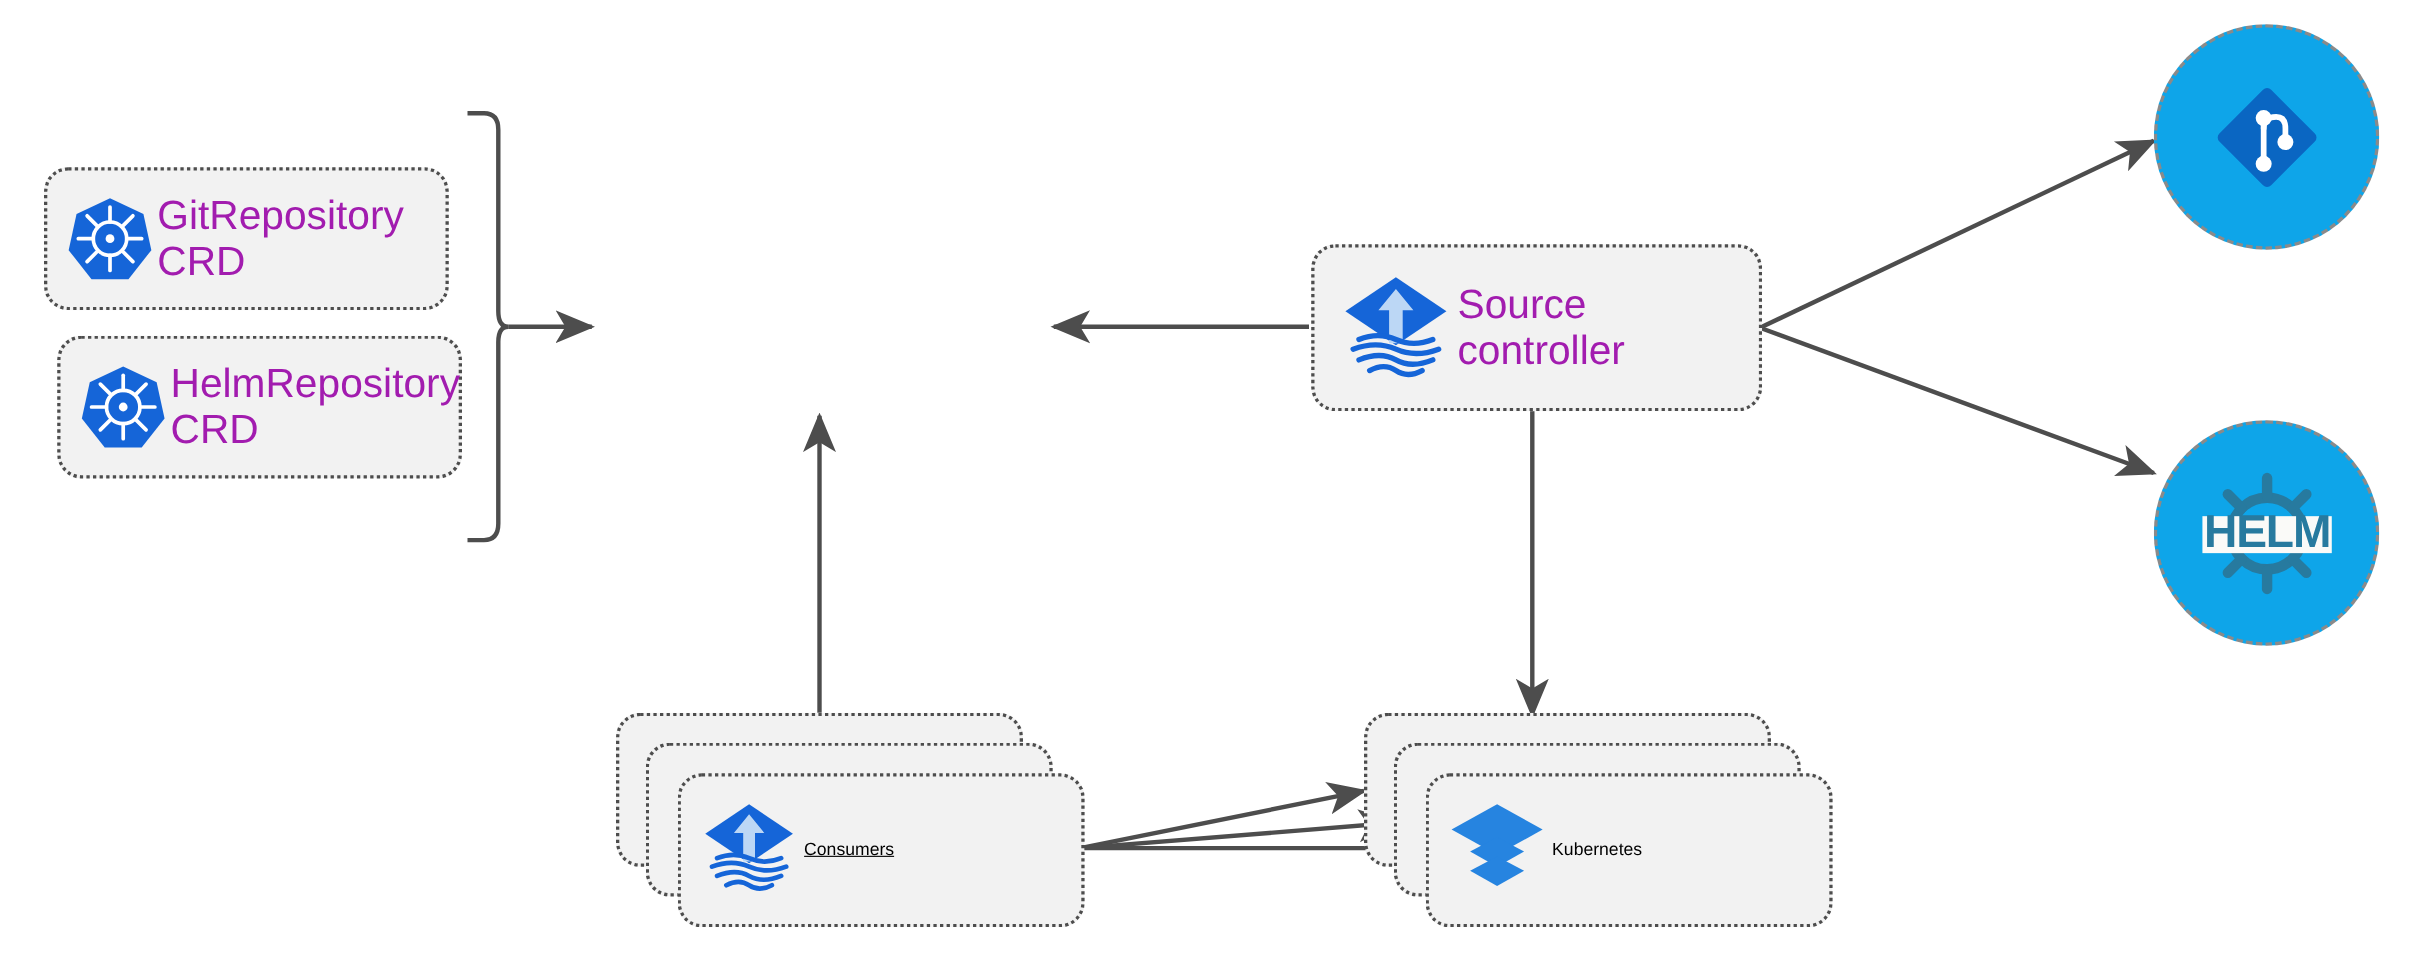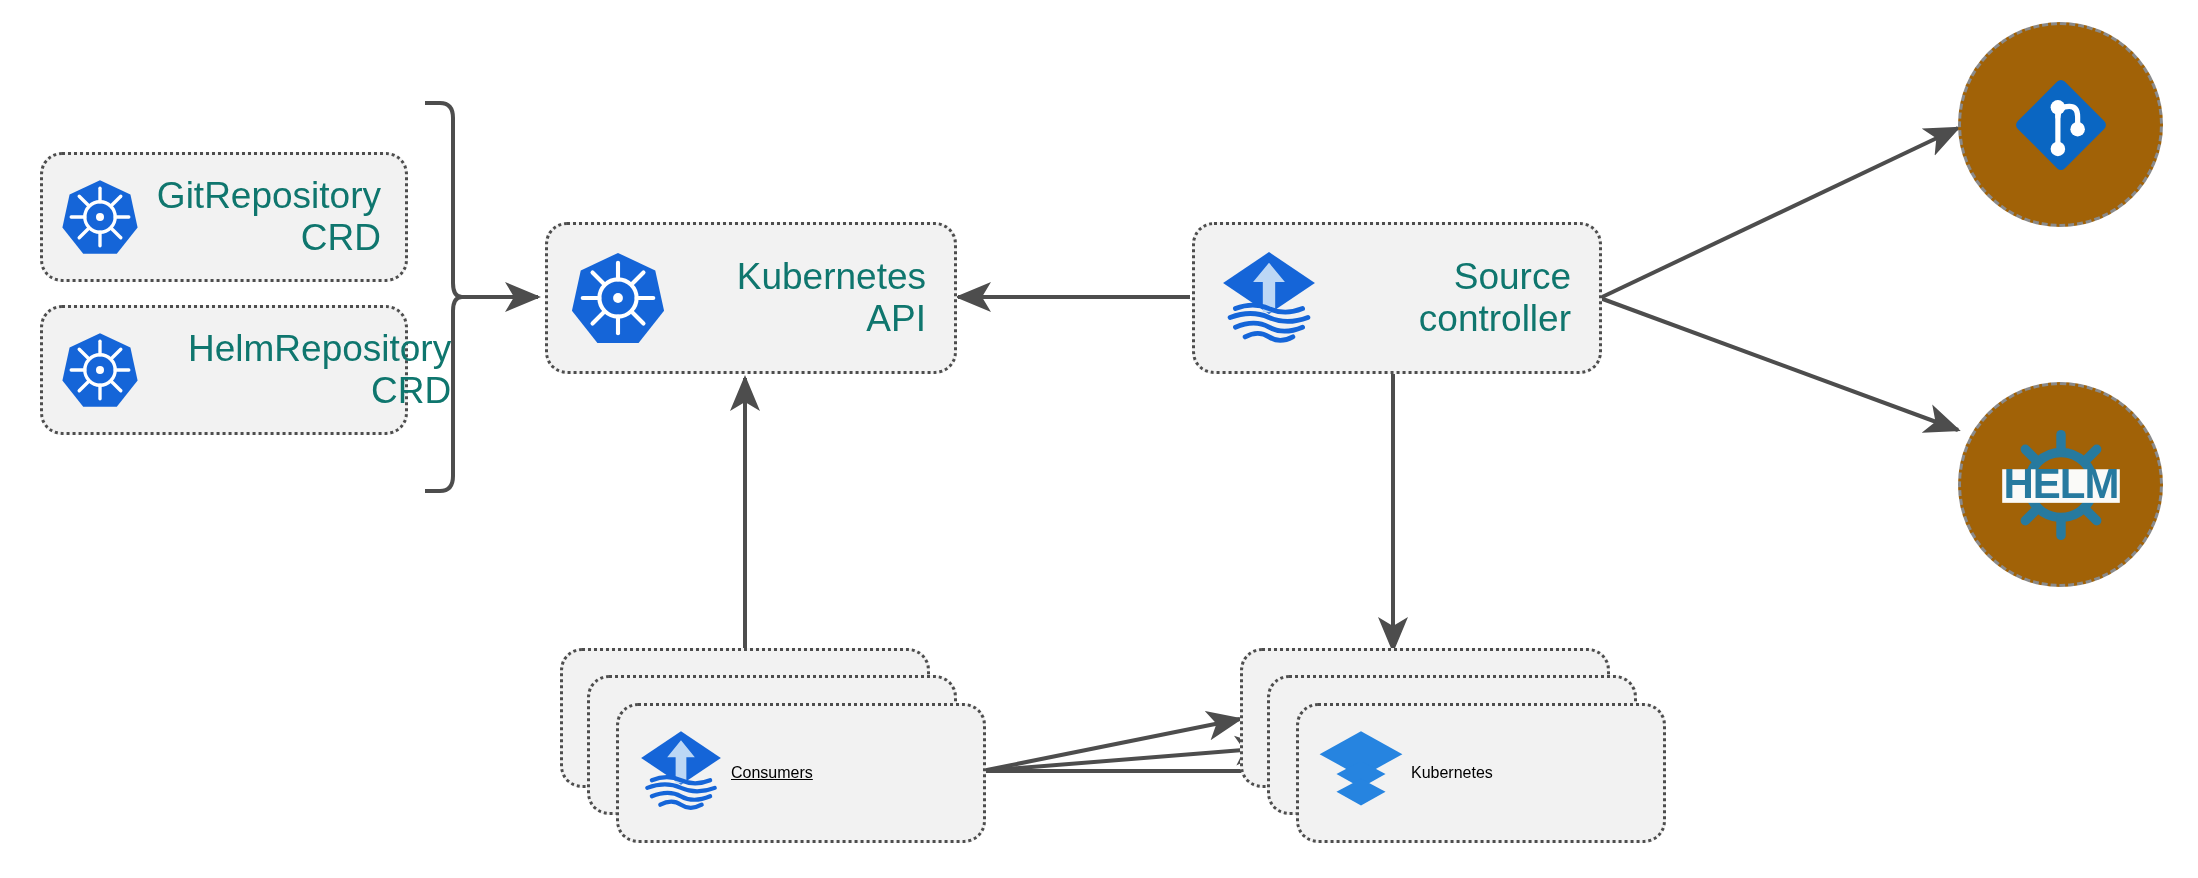--- a/index.html
+++ b/index.html
@@ -24,24 +24,24 @@
     position: absolute;
     background: #f2f2f2;
     border: 3px dotted #4d4d4d;
     border-radius: 22px;
     box-sizing: border-box;
     display: flex;
     align-items: center;
     justify-content: flex-start;
   }
   .card .label {
-    color: #0f766e;
+    color: #a21caf;
     font-size: 37px;
     line-height: 1.14;
-    text-align: right;
+    text-align: left;
     white-space: pre-line;
     flex: 1 1 auto;
     padding-right: 10px;
   }
   .card .icon-slot {
     flex: 0 0 auto;
     display: flex;
     align-items: center;
     justify-content: center;
   }
@@ -61,21 +61,21 @@
     display: flex;
     align-items: center;
     justify-content: flex-start;
   }
 
   
   .circle-node {
     position: absolute;
     border: 3px dashed #8a8a8a;
     border-radius: 50%;
-    background: #a16207;
+    background: #0ea5e9;
     box-sizing: border-box;
     display: flex;
     align-items: center;
     justify-content: center;
   }
 
   
   #connectors {
     position: absolute;
     left: 0;
@@ -140,21 +140,21 @@
           <line x1="76" y1="24" x2="64" y2="36"></line>
           <line x1="36" y1="64" x2="24" y2="76"></line>
         </g>
         <circle cx="50" cy="50" r="5" fill="#ffffff"></circle>
       </svg>
     </span>
     <span class="label">GitRepository
 CRD</span>
   </div>
 
-  <div class="card" style="left:40px; top:305px; width:368px; height:130px; padding:0 14px;gap:45px;">
+  <div class="card" style="left:52px; top:305px; width:368px; height:130px; padding:0 14px;">
     <span class="icon-slot" style="width:86px;height:86px;">
       <svg viewBox="0 0 100 100" width="80" height="80" xmlns="http://www.w3.org/2000/svg">
         <path d="M50 4 L88 22 L97 63 L71 96 L29 96 L3 63 L12 22 Z" fill="#1565d8"></path>
         <g stroke="#ffffff" stroke-width="4.2" fill="none" stroke-linecap="round">
           <circle cx="50" cy="50" r="19"></circle>
           <line x1="50" y1="14" x2="50" y2="31"></line>
           <line x1="50" y1="69" x2="50" y2="86"></line>
           <line x1="14" y1="50" x2="31" y2="50"></line>
           <line x1="69" y1="50" x2="86" y2="50"></line>
           <line x1="24" y1="24" x2="36" y2="36"></line>
@@ -162,40 +162,20 @@
           <line x1="76" y1="24" x2="64" y2="36"></line>
           <line x1="36" y1="64" x2="24" y2="76"></line>
         </g>
         <circle cx="50" cy="50" r="5" fill="#ffffff"></circle>
       </svg>
     </span>
     <span class="label">HelmRepository
 CRD</span>
   </div>
 
-  <div class="card" style="left:545px; top:222px; width:412px; height:152px; padding:0 18px;">
-    <span class="icon-slot" style="width:104px;height:104px;">
-      <svg viewBox="0 0 100 100" width="98" height="98" xmlns="http://www.w3.org/2000/svg">
-        <path d="M50 4 L88 22 L97 63 L71 96 L29 96 L3 63 L12 22 Z" fill="#1565d8"></path>
-        <g stroke="#ffffff" stroke-width="4.2" fill="none" stroke-linecap="round">
-          <circle cx="50" cy="50" r="19"></circle>
-          <line x1="50" y1="14" x2="50" y2="31"></line>
-          <line x1="50" y1="69" x2="50" y2="86"></line>
-          <line x1="14" y1="50" x2="31" y2="50"></line>
-          <line x1="69" y1="50" x2="86" y2="50"></line>
-          <line x1="24" y1="24" x2="36" y2="36"></line>
-          <line x1="64" y1="64" x2="76" y2="76"></line>
-          <line x1="76" y1="24" x2="64" y2="36"></line>
-          <line x1="36" y1="64" x2="24" y2="76"></line>
-        </g>
-        <circle cx="50" cy="50" r="5" fill="#ffffff"></circle>
-      </svg>
-    </span>
-    <span class="label">Kubernetes API</span>
-  </div>
 
   <div class="card" style="left:1192px; top:222px; width:410px; height:152px; padding:0 18px;">
     <span class="icon-slot" style="width:112px;height:112px;">
       <svg viewBox="0 0 120 120" width="106" height="106" xmlns="http://www.w3.org/2000/svg">
 
         <path d="M60 8 L112 43 L60 78 L8 43 Z" fill="#1565d8"></path>
 
         <path d="M60 20 L78 42 L67 42 L67 76 L53 76 L53 42 L42 42 Z" fill="#bcd7f5"></path>
 
         <g stroke="#1565d8" stroke-width="5.5" fill="none" stroke-linecap="round">

